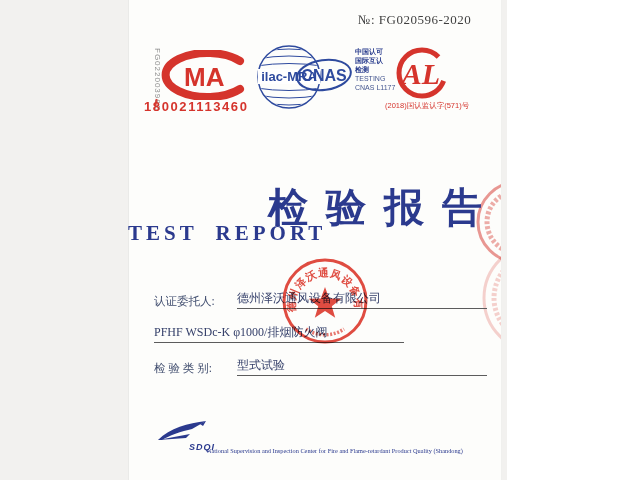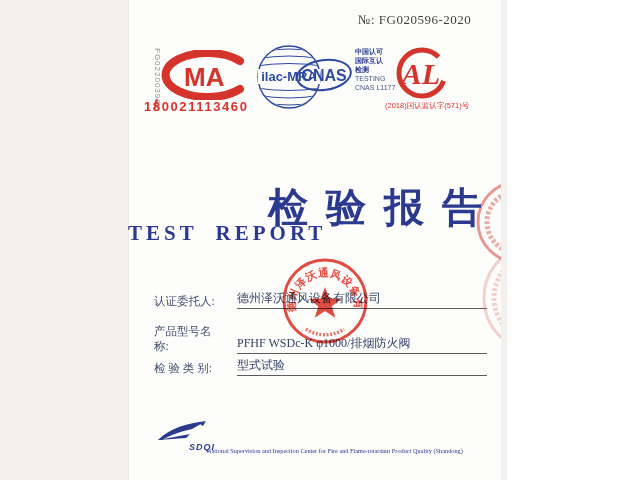--- a/index.html
+++ b/index.html
@@ -100,21 +100,20 @@
   <div class="abs cal-caption">(2018)国认监认字(571)号</div>
 
   <div class="abs title-zh">检验报告</div>
   <div class="abs title-en">TEST REPORT</div>
 
   <div class="abs form-row" style="top:290px;">
     <span class="form-label">认证委托人:</span>
     <span class="form-value">德州泽沃通风设备有限公司</span>
   </div>
   <div class="abs form-row" style="top:324px;">
-    <span class="form-label">产品型号名称:</span>
     <span class="form-value">PFHF WSDc-K φ1000/排烟防火阀</span>
   </div>
   <div class="abs form-row" style="top:357px;">
     <span class="form-label">检 验 类 别:</span>
     <span class="form-value">型式试验</span>
   </div>
 
   <svg class="abs" style="left:279px;top:255px;opacity:0.88;mix-blend-mode:multiply;" width="92" height="92">
     <defs>
       <path id="sealArc" d="M 17 59 A 30 30 0 1 1 75 59" fill="none"></path>

